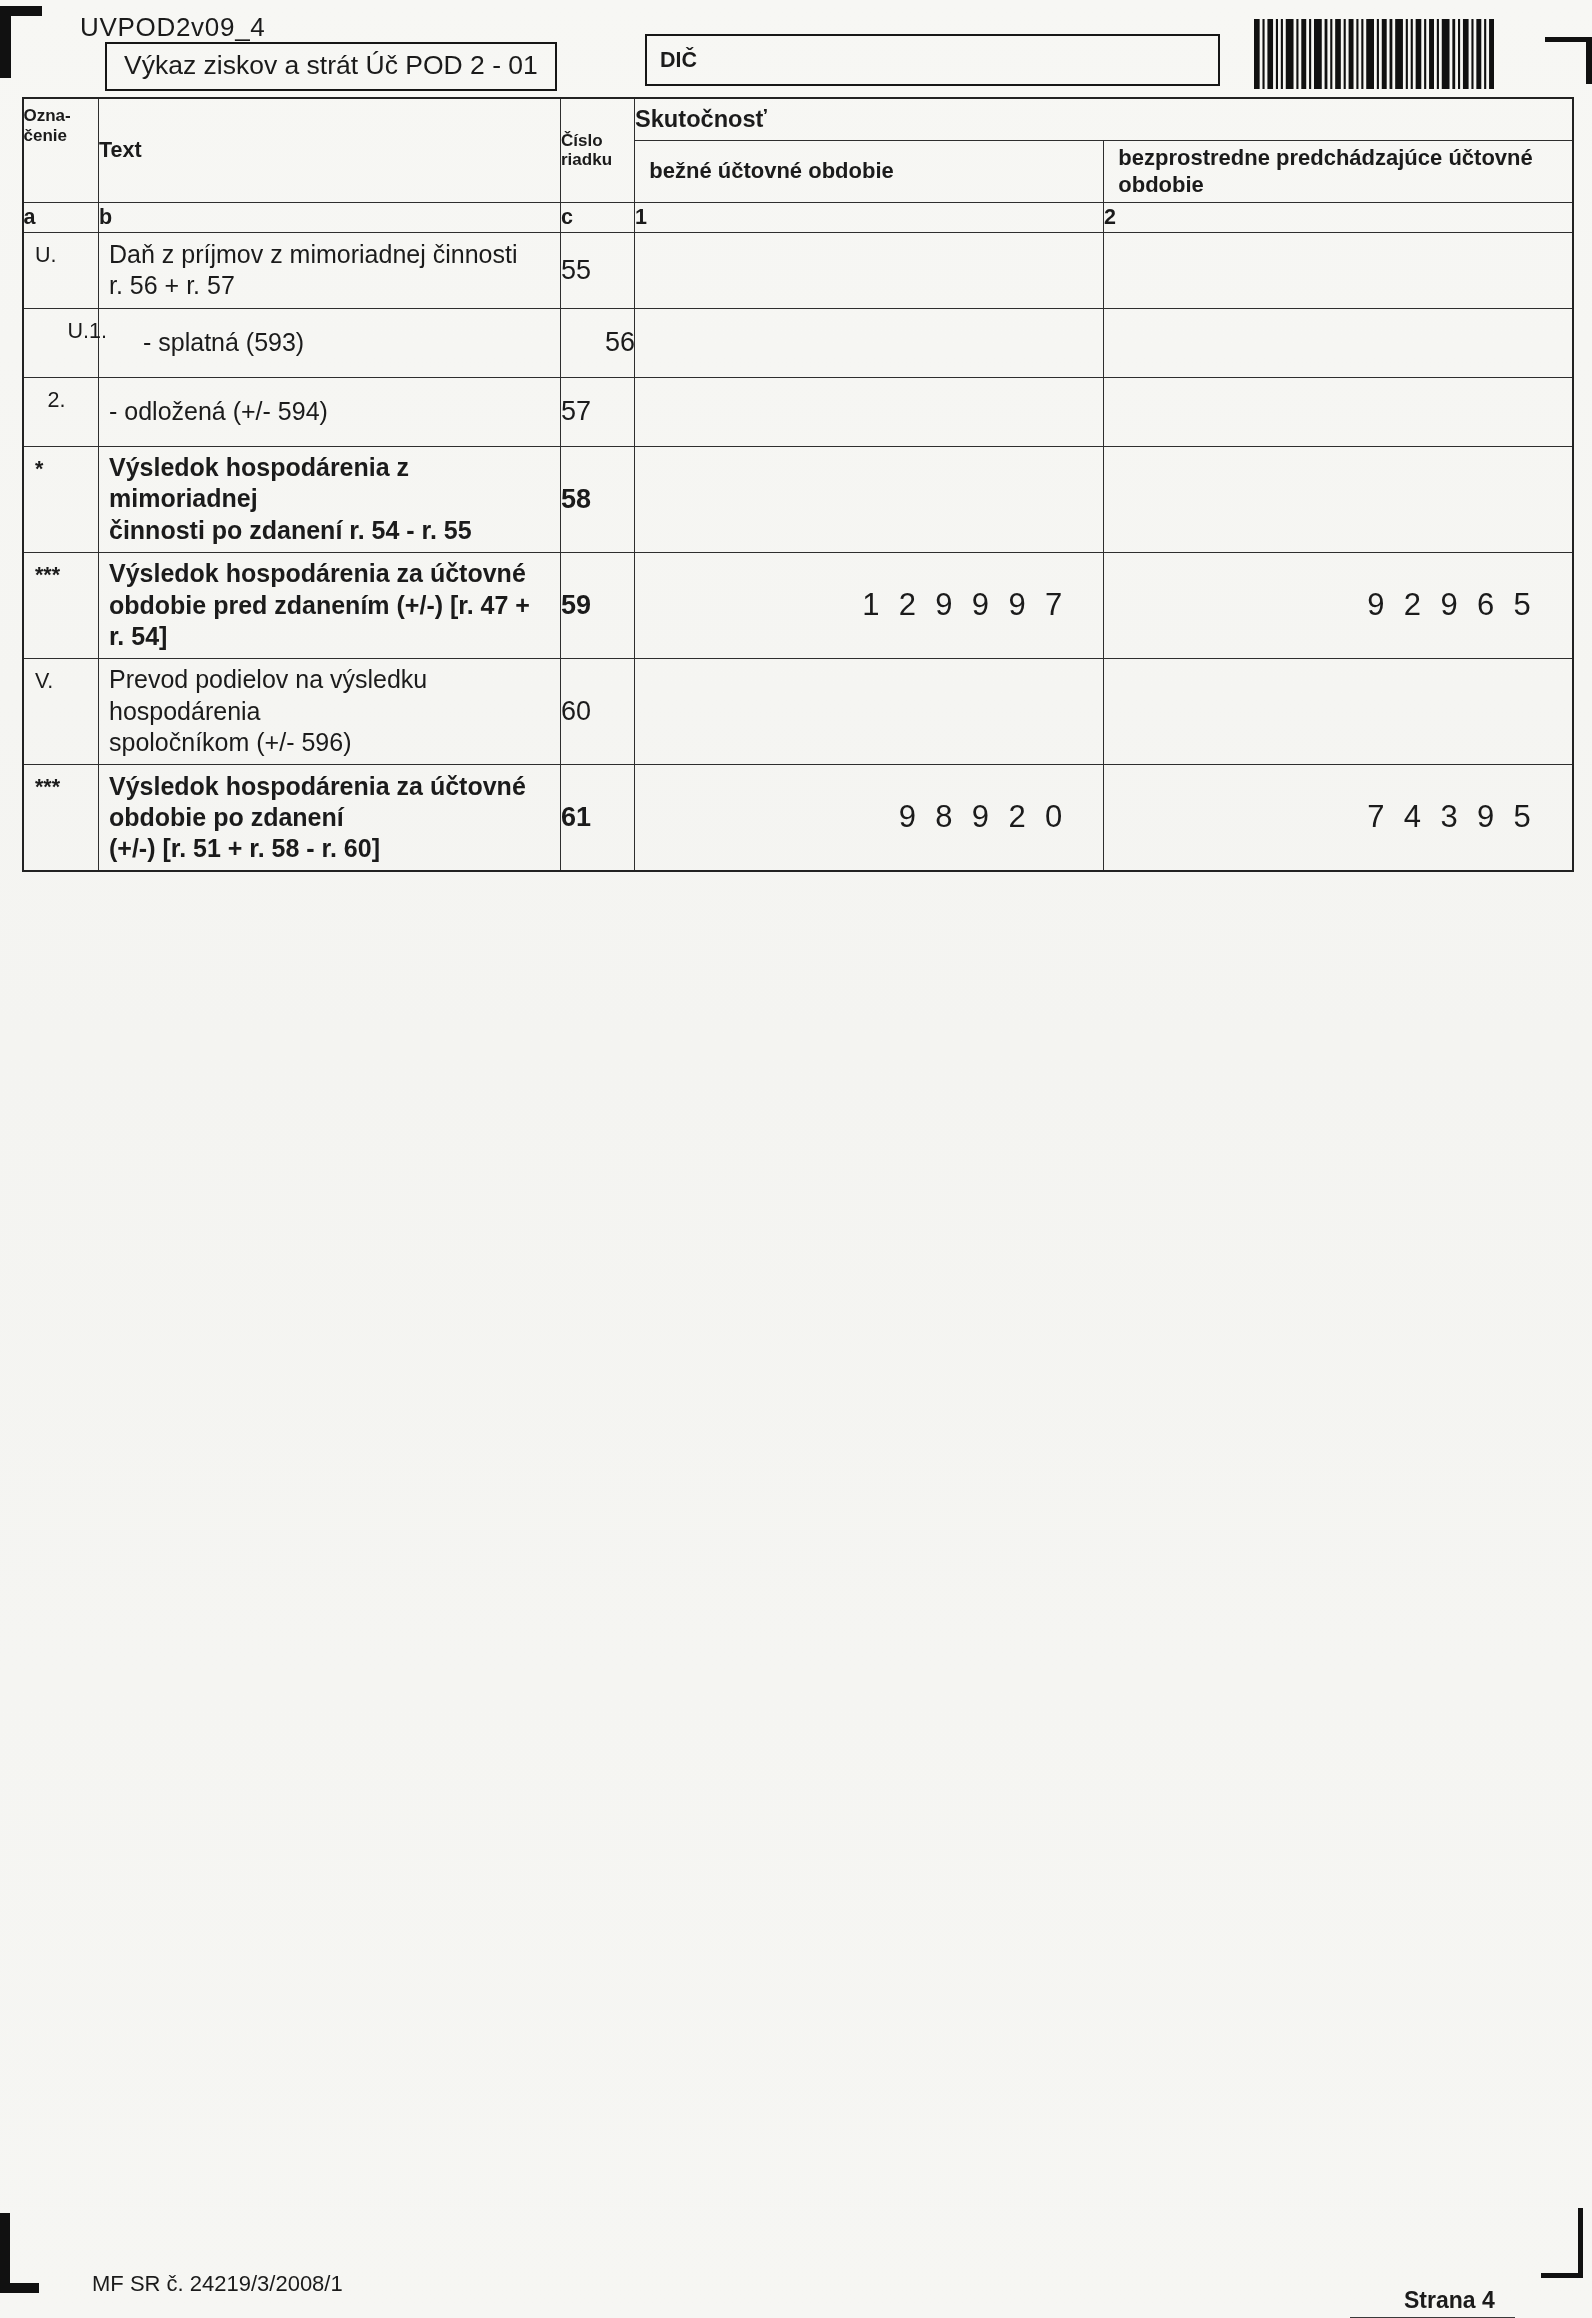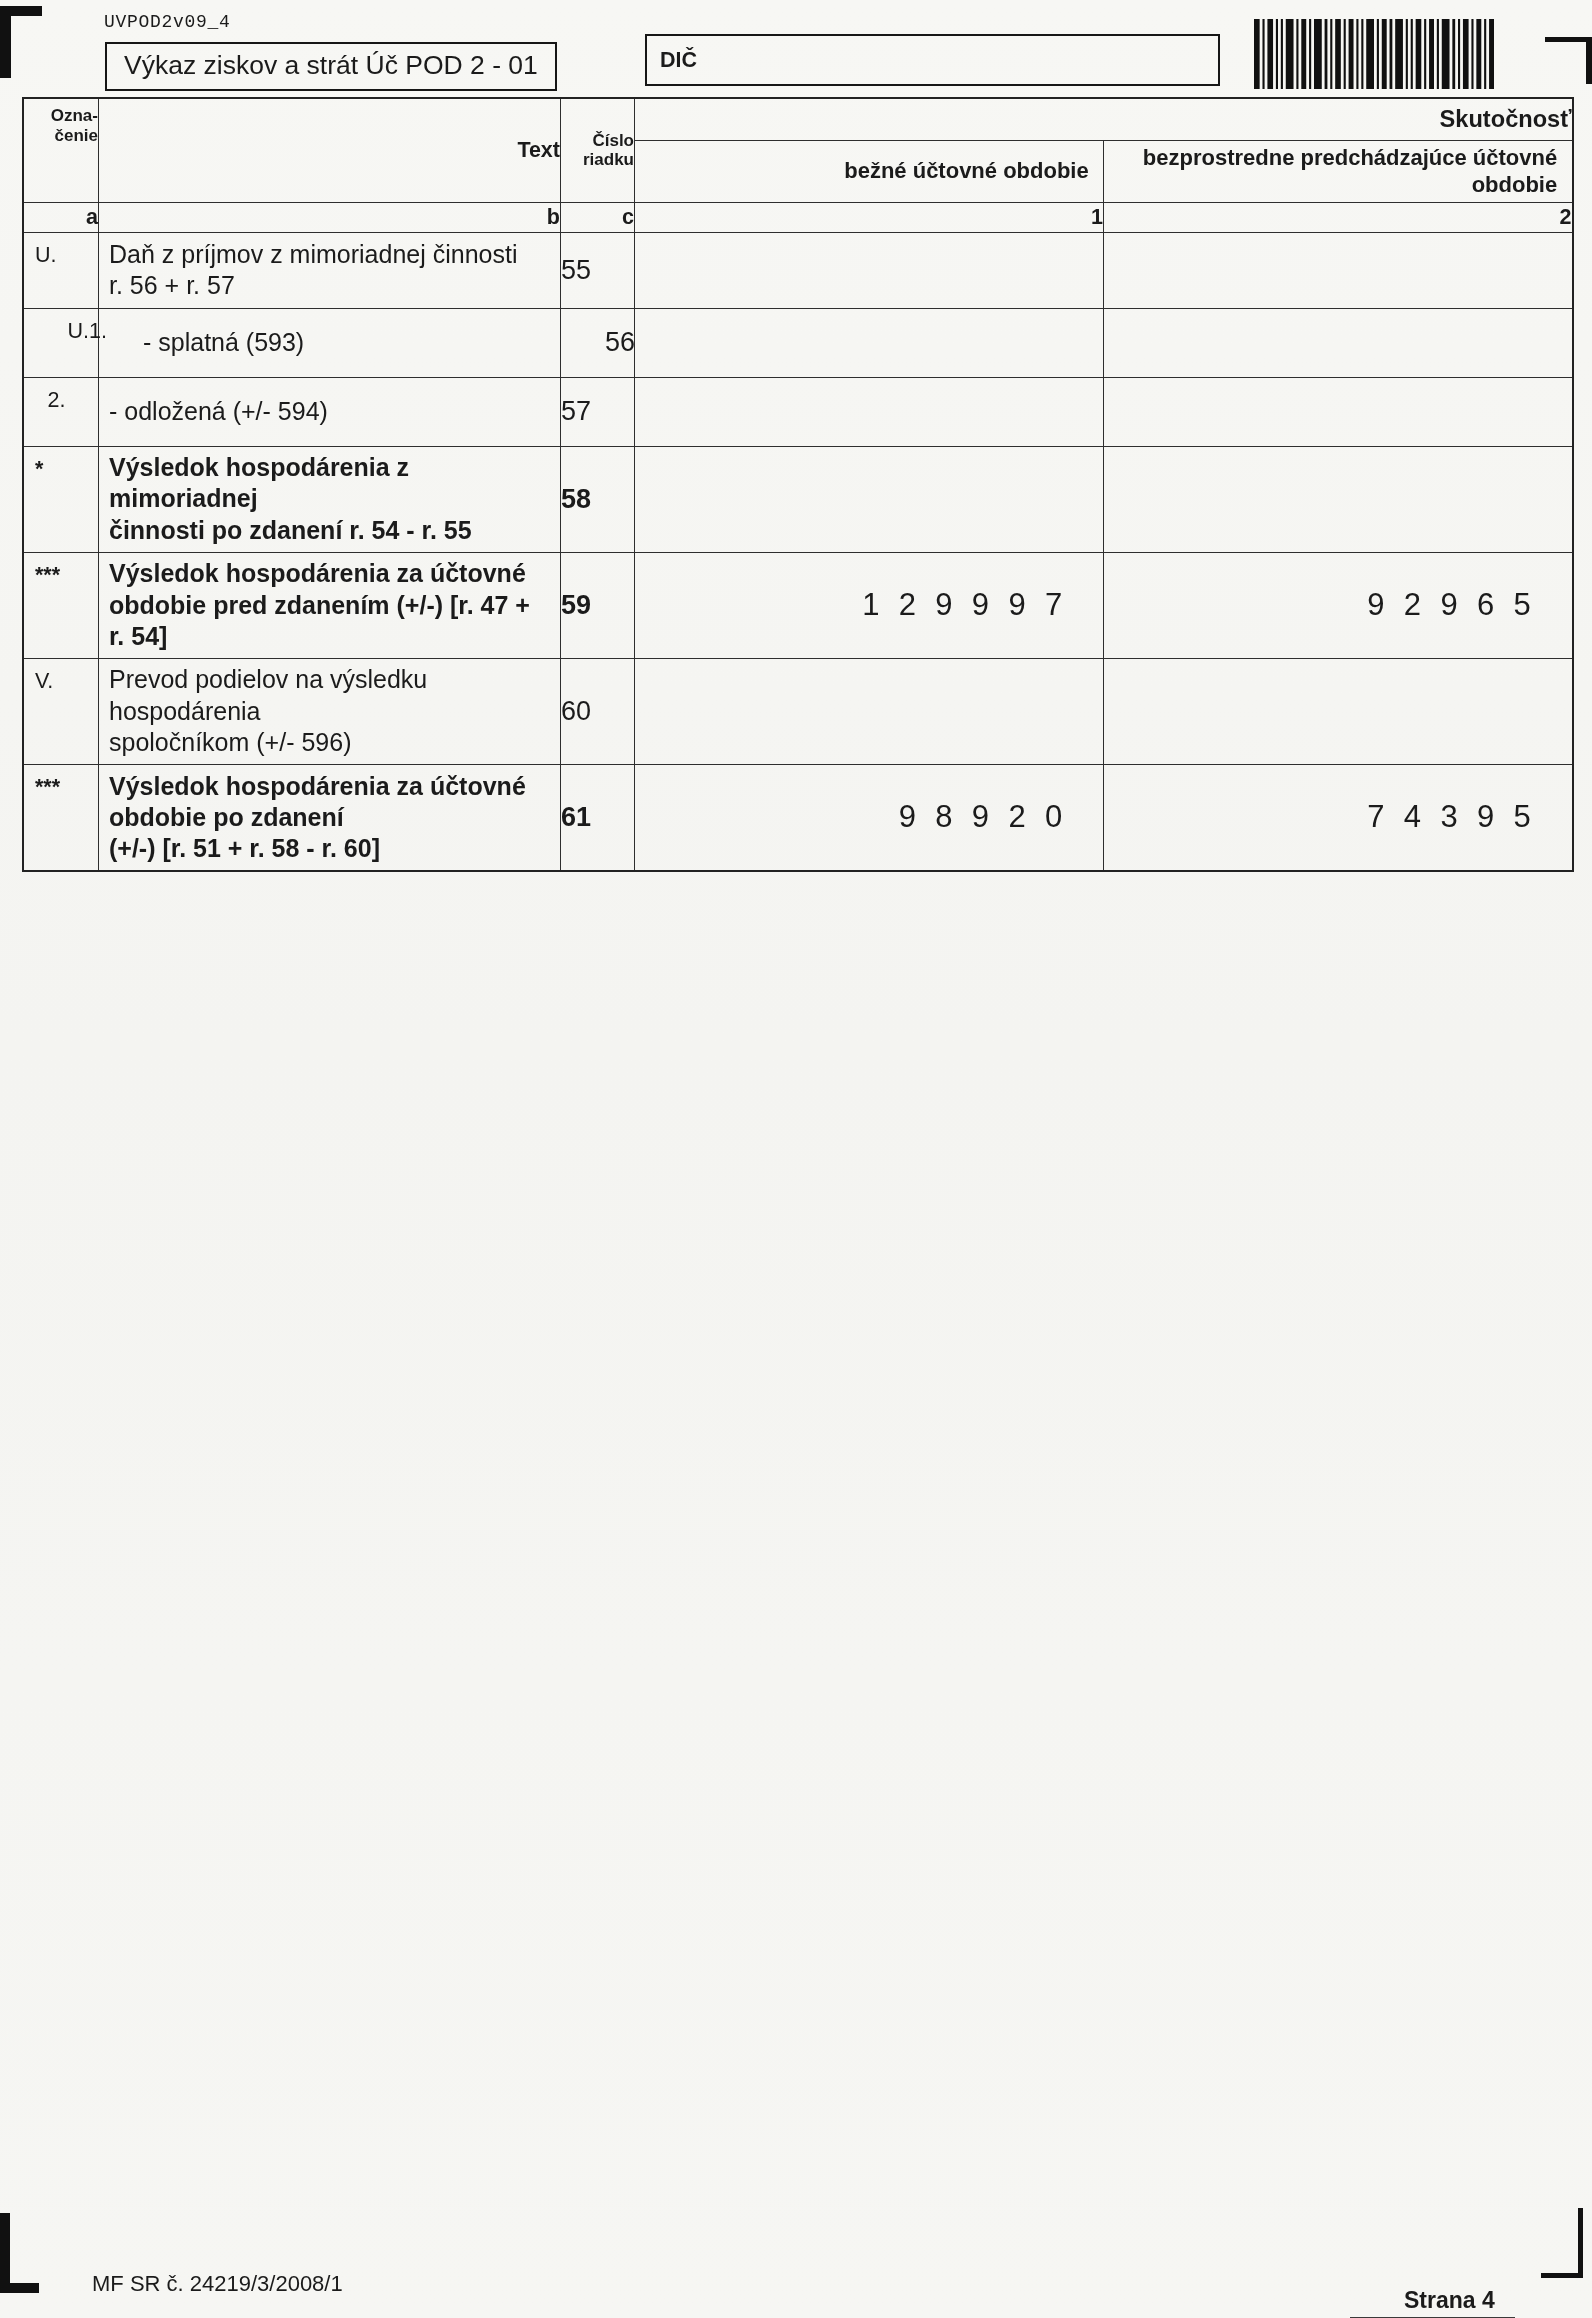--- a/index.html
+++ b/index.html
@@ -19,22 +19,22 @@
 
   
   .crop { position: absolute; }
   .crop-tl { left: 0; top: 5.7px;   width: 42px;  height: 72px; border-left: 11.5px solid #111; border-top: 10.7px solid #111; }
   .crop-tr { right: 0; top: 37px; width: 47px;  height: 47px;  border-right: 6.4px solid #111; border-top: 5.7px solid #111; }
   .crop-bl { left: 0; top: 2213px; width: 39px; height: 80px; border-left: 10px solid #111; border-bottom: 10px solid #111; }
   .crop-br { right: 8.6px; top: 2208px; width: 42px; height: 70px; border-right: 5.7px solid #111; border-bottom: 5.7px solid #111; }
 
   
   .form-code {
-    position: absolute; left: 104px; top: 11.5px;
-    font-size: 18px; letter-spacing: 0.7px; font-family: Liberation Mono, monospace;
+    position: absolute; left: 80px; top: 11.5px;
+    font-size: 26px; letter-spacing: 0.7px;
   }
   .title-box {
     position: absolute; left: 105px; top: 42px;
     border: 2.1px solid #161616;
     padding: 6.4px 17px 7.9px 17px;
     font-size: 26.5px;
     white-space: nowrap;
     background: transparent;
   }
   .dic-box {
@@ -53,21 +53,21 @@
     position: absolute; left: 21.5px; top: 97px;
     width: 1550px;
     border-collapse: collapse;
     table-layout: fixed;
     border: 2.1px solid #222;
     background: transparent;
   }
   .pl-table th, .pl-table td {
     border: 1.4px solid #2e2e2e;
   }
-  .pl-table th { font-weight: 700; text-align: right; }
+  .pl-table th { font-weight: 700; text-align: left; }
 
   th.h-mark { font-size: 17px; vertical-align: top; padding-top: 7.2px; white-space: pre-line; line-height: 1.15; }
   th.h-text { font-size: 21.5px; vertical-align: middle; }
   th.h-line { font-size: 17px; vertical-align: middle; white-space: pre-line; line-height: 1.15; }
   th.h-skut { font-size: 23.6px; height: 42px; vertical-align: middle; }
   th.h-period { font-size: 22px; height: 62px; vertical-align: middle; white-space: pre-line; line-height: 1.25; padding: 0 14.3px; }
   tr.letters th { font-size: 21.5px; height: 30px; vertical-align: middle; font-weight: 700; }
 
   td.cell-mark { font-size: 21.5px; vertical-align: top; padding: 10px 4.3px 0 11.5px; text-align: left; }
   td.cell-mark.indent { padding-left: 24px; }

